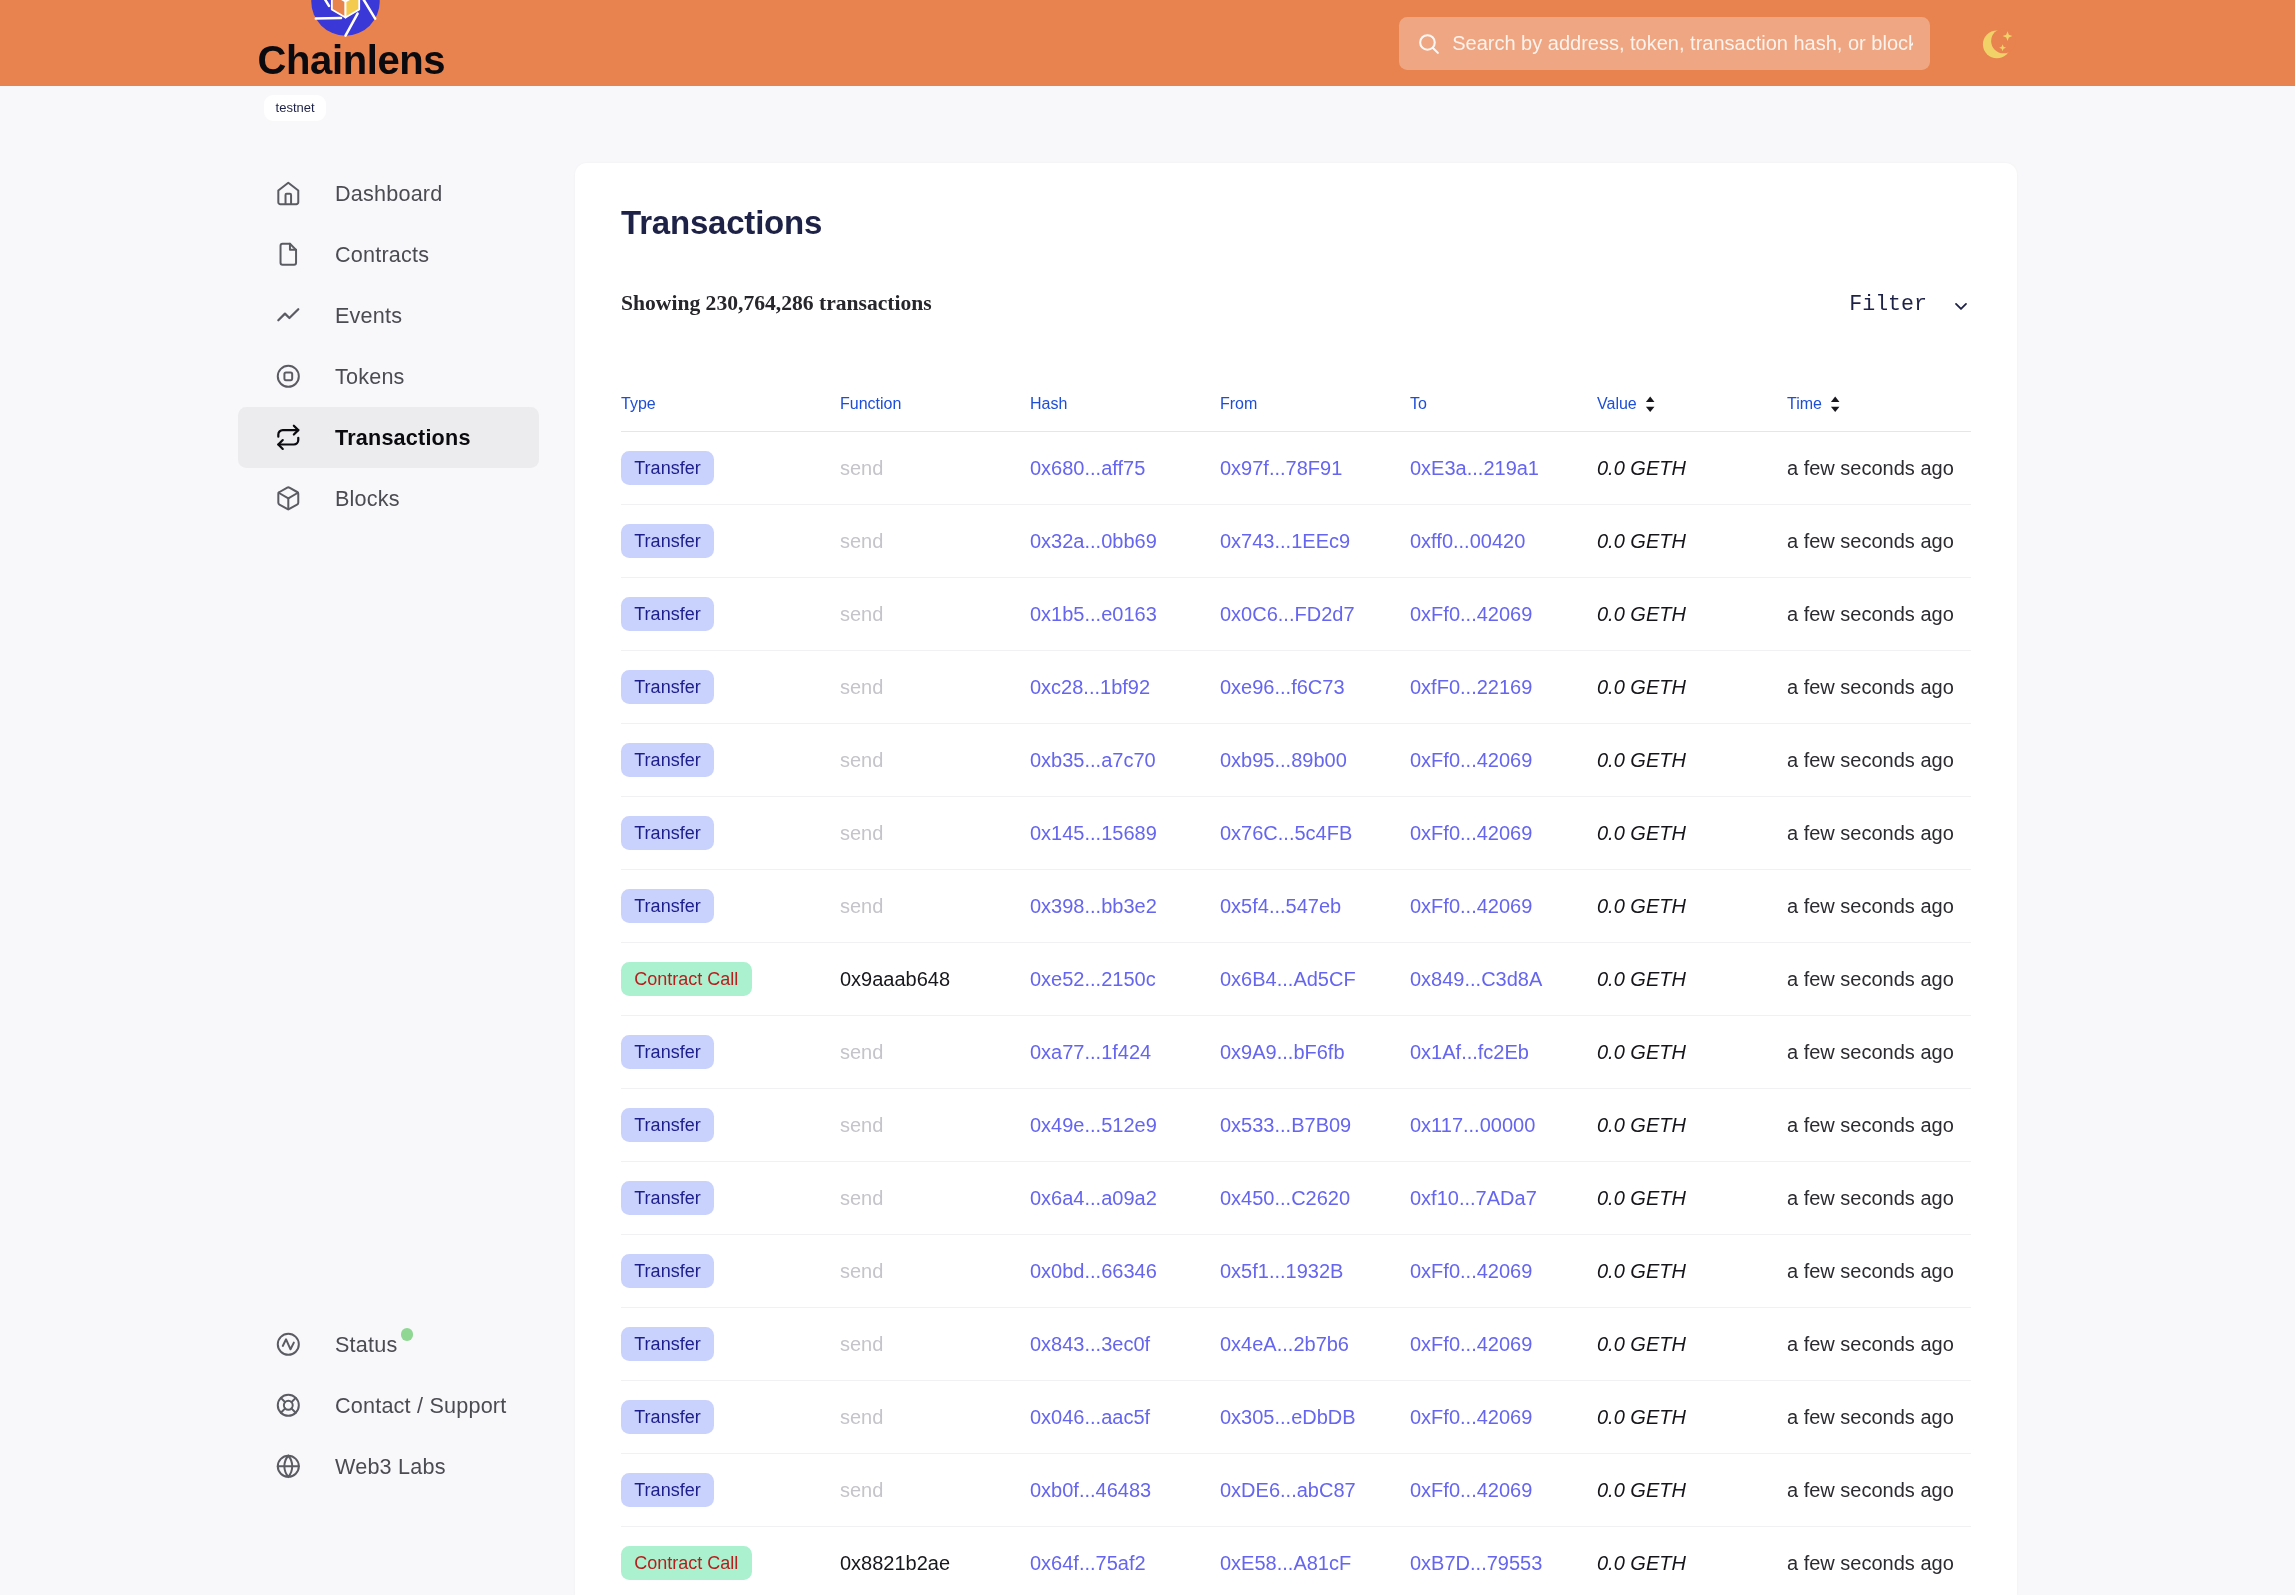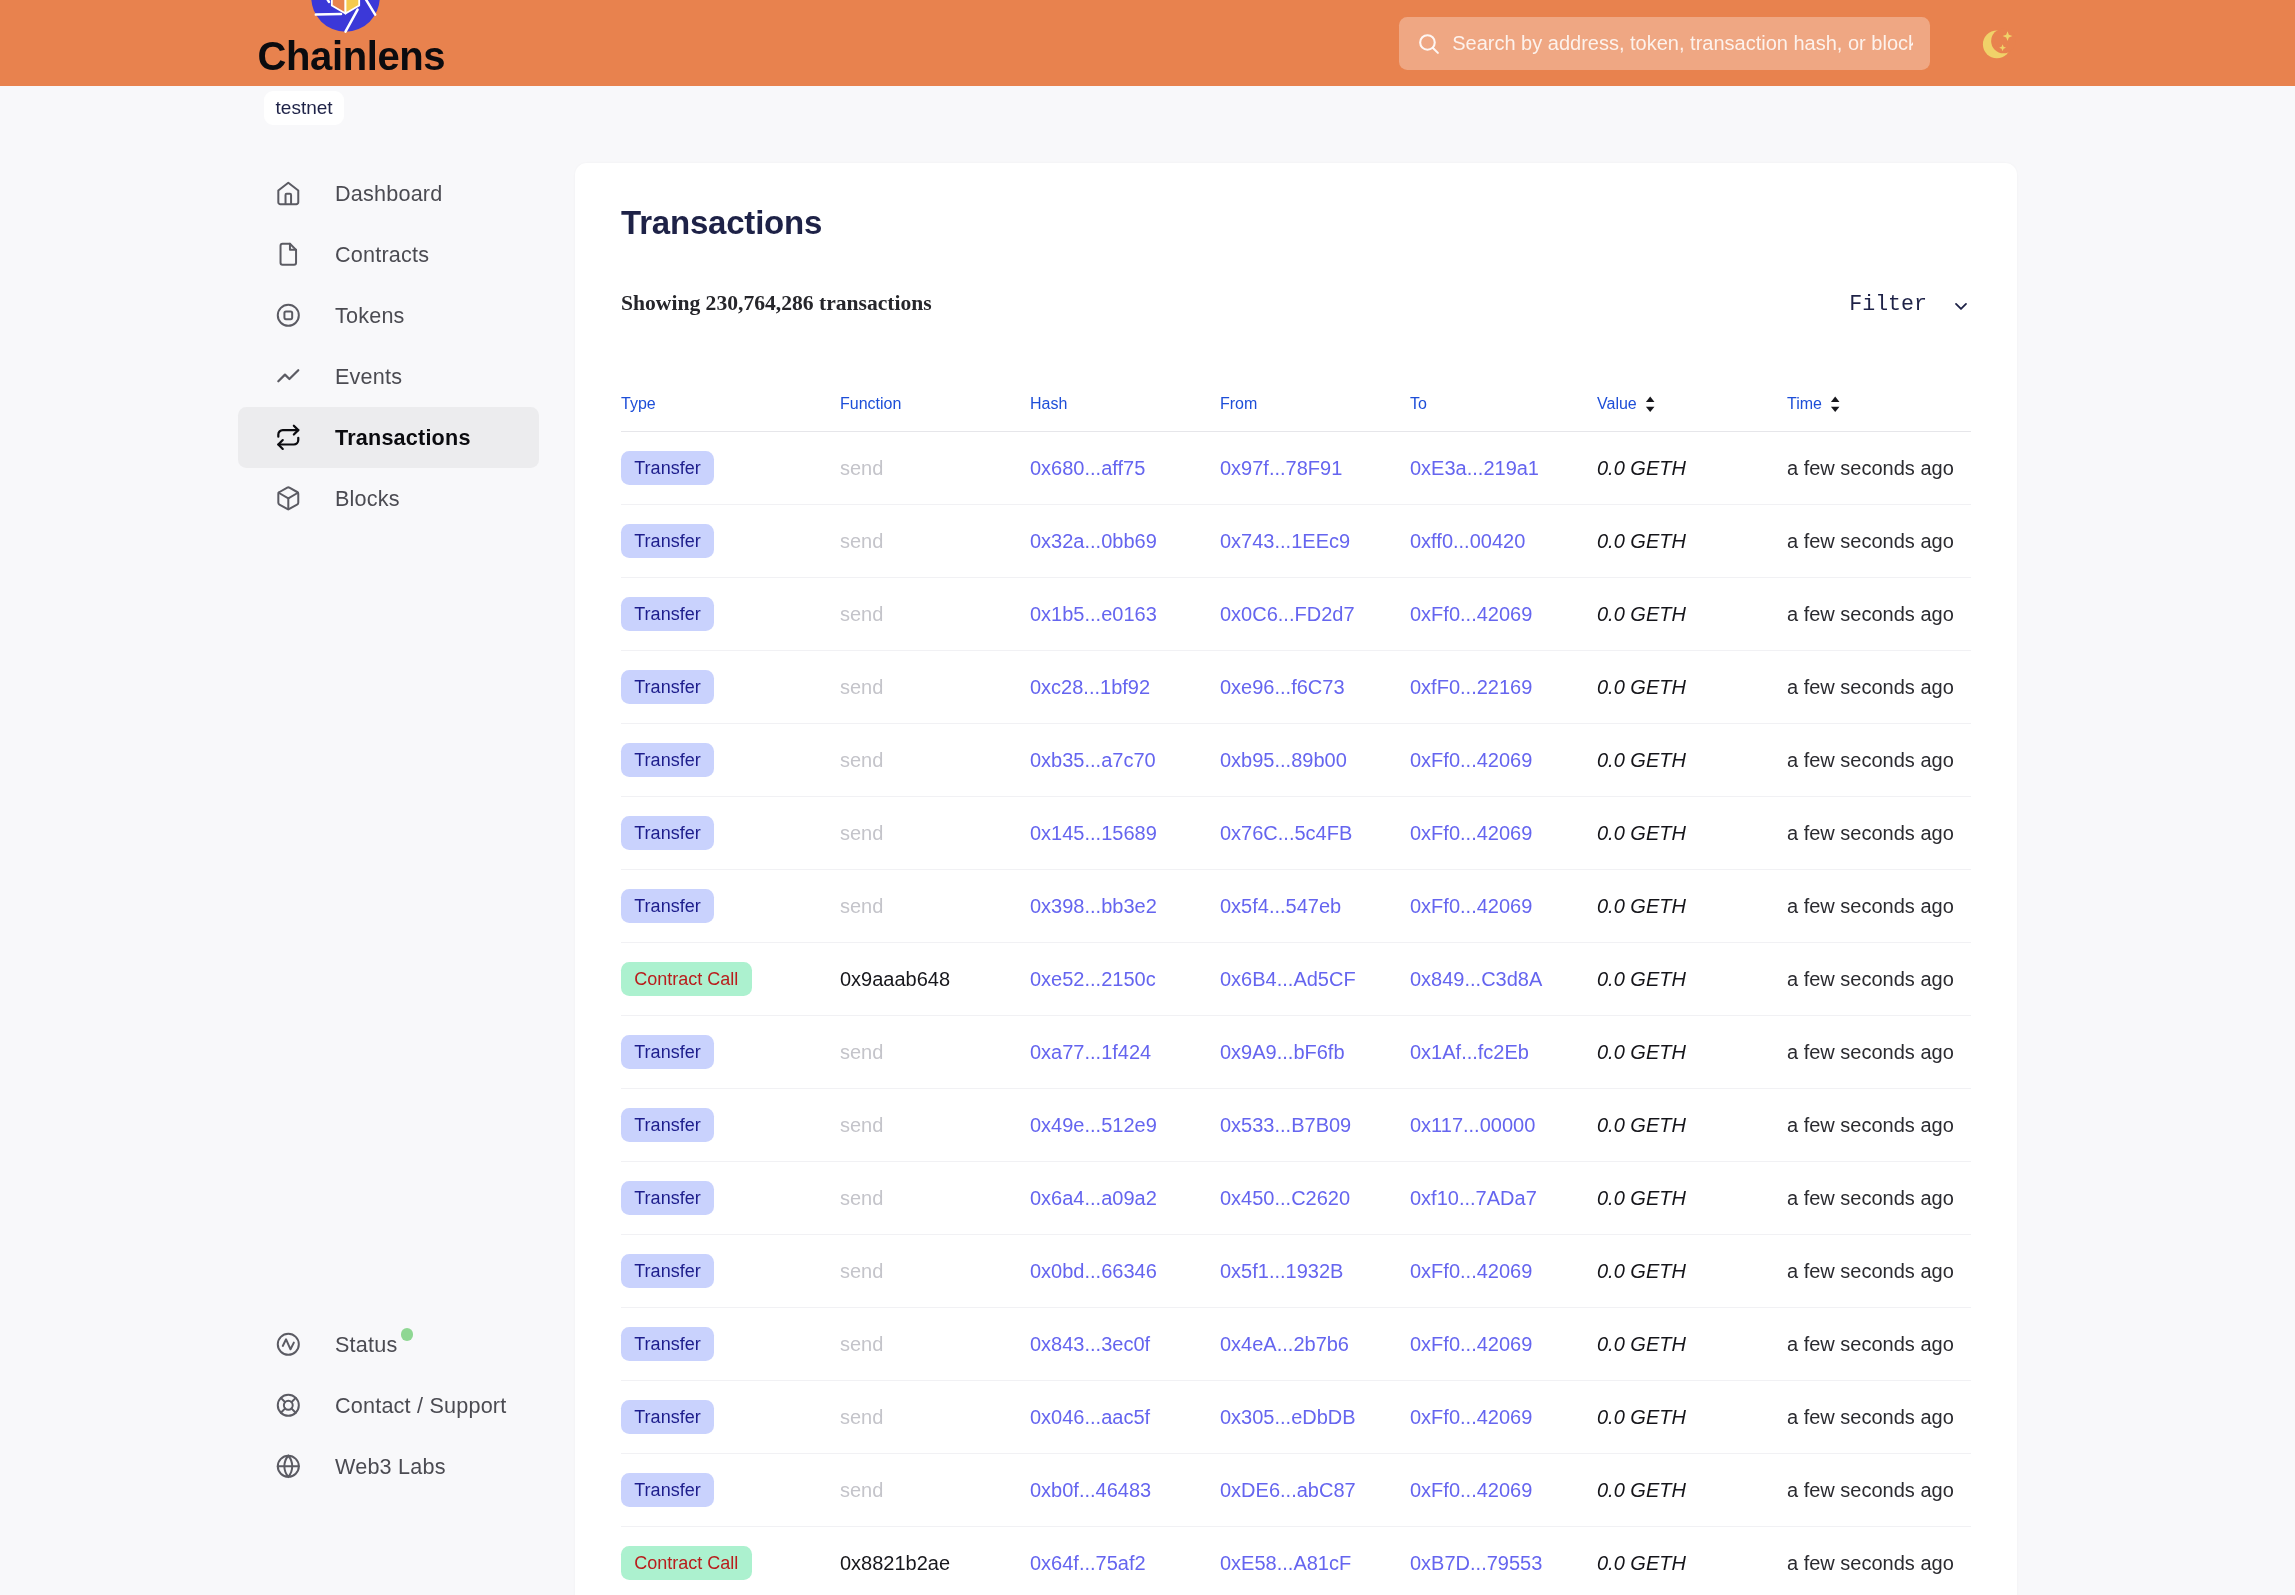--- a/index.html
+++ b/index.html
@@ -13,21 +13,21 @@
 
   
   .topbar {
     position:absolute; top:0; left:0; width:2295px; height:86px;
     background:#E8824E; display:flex; align-items:center;
   }
   .brand { display:flex; align-items:center; margin-left:246px; cursor:pointer;flex-direction:column; }
   .brand-name { font-size:40px; font-weight:800; color:#0B0B0F; letter-spacing:-0.4px; margin-left:11.6px; }
   .env-badge {
     margin-left:18px; align-self:flex-start; margin-top:11.6px;
-    background:#ffffff; color:#1E2247; font-size:19px; font-weight:500;
+    background:#ffffff; color:#1E2247; font-size:13px; font-weight:500;
     padding:5.8px 11.6px; border-radius:9px;
   }
   .search-wrap {
     position:absolute; left:1399px; top:16.6px; width:531px; height:53px;
     background:rgba(255,255,255,0.30); border-radius:8.3px;
     display:flex; align-items:center; padding:0 16.6px;
   }
   .search-wrap input {
     flex:1; border:none; outline:none; background:transparent;
     font-size:20px; color:#ffffff; margin-left:11.6px;
@@ -148,34 +148,34 @@
     <span class="ico">
       <svg width="26.6" height="26.6" viewBox="0 0 24 24" fill="none" stroke="currentColor" stroke-width="1.8" stroke-linecap="round" stroke-linejoin="round">
         <path d="M13.5 2.5H6.8A1.8 1.8 0 0 0 5 4.3v15.4a1.8 1.8 0 0 0 1.8 1.8h10.4a1.8 1.8 0 0 0 1.8-1.8V8Z"></path>
         <path d="M13.5 2.5V8H19"></path>
       </svg>
     </span>
     <span class="lbl">Contracts</span>
   </div>
   <div class="nav-item">
     <span class="ico">
+      <svg width="26.6" height="26.6" viewBox="0 0 24 24" fill="none" stroke="currentColor" stroke-width="2" stroke-linecap="round" stroke-linejoin="round">
+        <polyline points="3,16.5 9,10.5 13,14.5 21,6.5"></polyline>
+      </svg>
+    </span>
+    <span class="lbl">Events</span>
+  </div>
+  <div class="nav-item">
+    <span class="ico">
       <svg width="26.6" height="26.6" viewBox="0 0 24 24" fill="none" stroke="currentColor" stroke-width="1.8" stroke-linejoin="round">
         <circle cx="12" cy="12" r="9.5"></circle>
         <rect x="8.5" y="8.5" width="7" height="7" rx="1.4"></rect>
       </svg>
     </span>
     <span class="lbl">Tokens</span>
-  </div>
-  <div class="nav-item">
-    <span class="ico">
-      <svg width="26.6" height="26.6" viewBox="0 0 24 24" fill="none" stroke="currentColor" stroke-width="2" stroke-linecap="round" stroke-linejoin="round">
-        <polyline points="3,16.5 9,10.5 13,14.5 21,6.5"></polyline>
-      </svg>
-    </span>
-    <span class="lbl">Events</span>
   </div>
   <div class="nav-item active">
     <span class="ico">
       <svg width="26.6" height="26.6" viewBox="0 0 24 24" fill="none" stroke="currentColor" stroke-width="2" stroke-linecap="round" stroke-linejoin="round">
         <polyline points="17,1.5 21,5.5 17,9.5"></polyline>
         <path d="M3 11.5v-2a4 4 0 0 1 4-4h14"></path>
         <polyline points="7,22.5 3,18.5 7,14.5"></polyline>
         <path d="M21 12.5v2a4 4 0 0 1-4 4H3"></path>
       </svg>
     </span>

